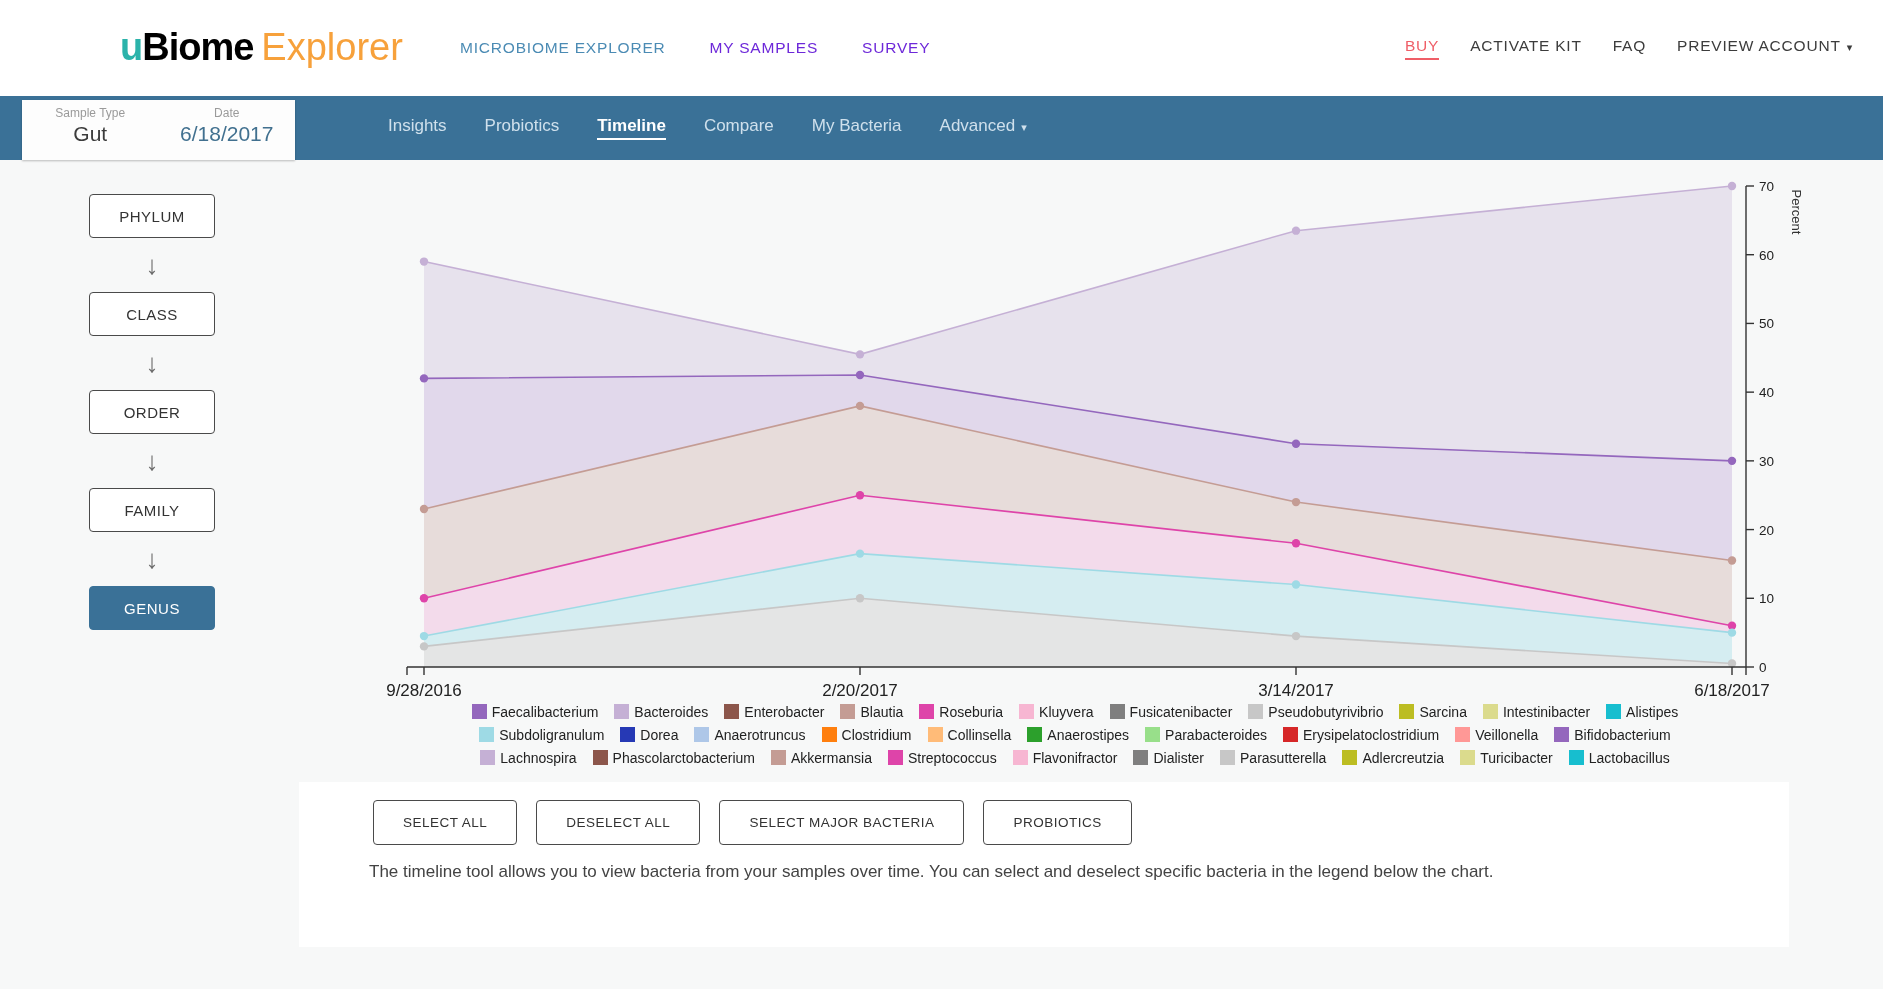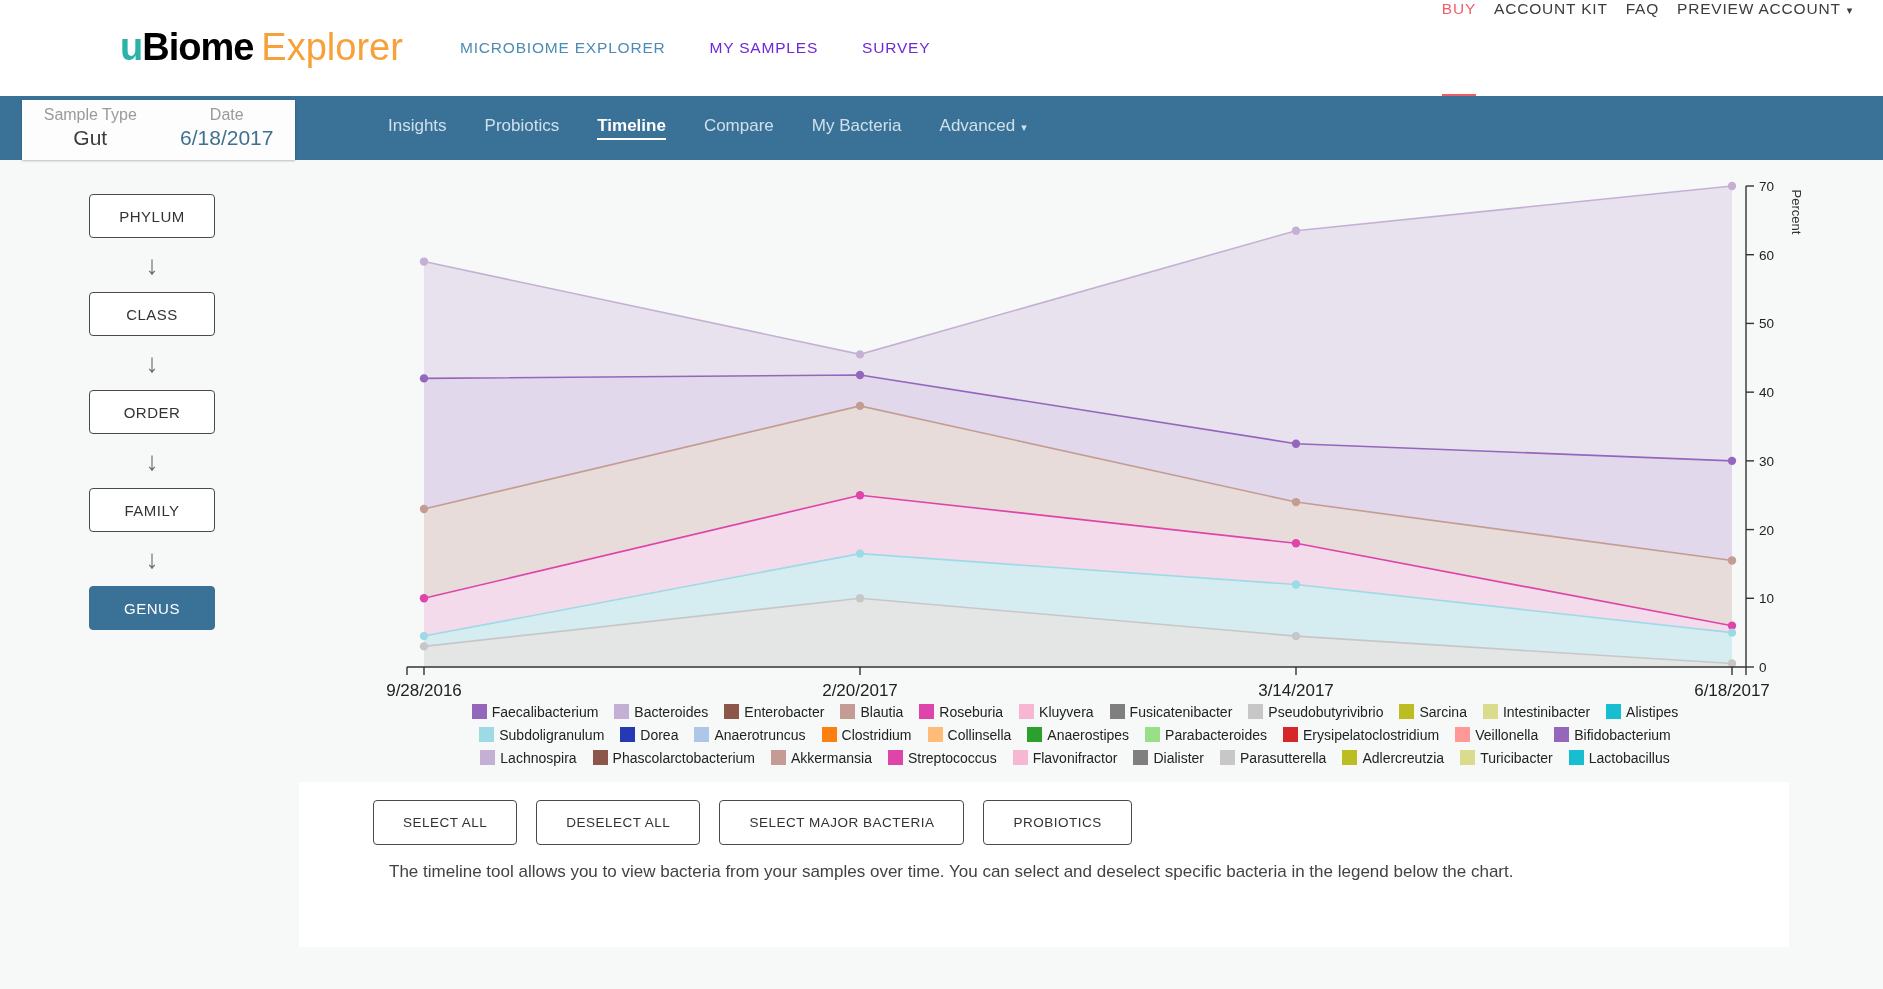--- a/index.html
+++ b/index.html
@@ -13,29 +13,29 @@
   }
   
   .header { position:absolute; left:0; top:0; width:1883px; height:96px; background:#ffffff; }
   .logo { position:absolute; left:120px; top:26px; font-size:38px; letter-spacing:-1px; cursor:pointer; }
   .logo .u { color:#2bb3aa; font-weight:700; }
   .logo .biome { color:#000000; font-weight:700; }
   .logo .explorer { color:#f7a13b; font-weight:400; margin-left:8px; letter-spacing:0; }
   .main-nav { position:absolute; left:460px; top:0; height:96px; display:flex; align-items:center; gap:44px; }
   .main-nav .nav-link { font-size:15.5px; letter-spacing:0.8px; color:#6d28d9; cursor:pointer; white-space:nowrap; }
   .main-nav .nav-link.accent { color:#4b8bb4; }
-  .right-nav { position:absolute; right:30px; top:0; height:96px; display:flex; gap:18px; }
+  .right-nav { position:absolute; right:30px; top:0; height:96px; display:flex; align-items:center; gap:31px; }
   .right-nav .nav-link { font-size:15.5px; letter-spacing:0.8px; color:#3c3c3c; cursor:pointer; white-space:nowrap; padding-bottom:3px; border-bottom:2px solid transparent; }
   .right-nav .nav-link.active { color:#ef5e67; border-bottom-color:#ef5e67; }
   .caret { font-size:11px; margin-left:6px; }
   
   .subnav { position:absolute; left:0; top:96px; width:1883px; height:64px; background:#3a7197; }
   .sample-box { position:absolute; left:22px; top:4px; width:273px; height:60px; background:#fdfdfd; display:flex; text-align:center; box-shadow:0 1px 2px rgba(0,0,0,.25); }
   .sample-col { flex:1; padding-top:6px; }
-  .sample-label { font-size:16px; color:#9a9a9a; }
+  .sample-label { font-size:12px; color:#9a9a9a; }
   .sample-value { font-size:21px; color:#3c3c3c; margin-top:2px; }
   .sample-value.date { color:#41708f; }
   .tabs { position:absolute; left:388px; top:0; height:64px; display:flex; align-items:center; gap:38px; }
   .tab { font-size:17px; color:#cfe0ec; cursor:pointer; padding-bottom:2px; border-bottom:2px solid transparent; white-space:nowrap;text-align:right; }
   .tab.active { color:#ffffff; font-weight:700; border-bottom-color:#ffffff; }
   .tab .caret { color:#cfe0ec; }
   
   .taxonomy { position:absolute; left:89px; top:194px; width:126px; display:flex; flex-direction:column; align-items:center; }
   .tax-btn { width:126px; height:44px; background:#ffffff; border:1px solid #4a4a4a; border-radius:4px; font-size:15px; letter-spacing:0.5px; color:#333; display:flex; align-items:center; justify-content:center; cursor:pointer; }
   .tax-btn.active { background:#3a7197; border-color:#3a7197; color:#ffffff; }
@@ -46,37 +46,37 @@
   
   .legend { position:absolute; left:340px; top:700px; width:1470px; }
   .legend-row { display:flex; justify-content:center; align-items:center; height:23px; }
   .legend-item { display:inline-flex; align-items:center; margin:0 8px; cursor:pointer; }
   .legend-swatch { width:15px; height:15px; margin-right:5px; flex:none; }
   .legend-label { font-size:14px; color:#222; white-space:nowrap; }
   
   .panel { position:absolute; left:299px; top:782px; width:1490px; height:165px; background:#ffffff; }
   .actions { position:absolute; left:373px; top:800px; display:flex; gap:19px; }
   .action-btn { height:45px; background:#ffffff; border:1px solid #4a4a4a; border-radius:4px; padding:0 29px; font-size:13.5px; letter-spacing:0.5px; color:#333; display:flex; align-items:center; cursor:pointer; font-family:"Liberation Sans", sans-serif; white-space:nowrap; }
-  .description { position:absolute; left:369px; top:862px; width:1340px; font-size:17px; color:#434343;margin-left:20px; }
+  .description { position:absolute; left:369px; top:862px; width:1340px; font-size:17px; color:#434343; }
 </style>
 </head>
 <body>
 
 <div class="header">
   <div class="logo">
     <span class="u">u</span><span class="biome">Biome</span><span class="explorer">Explorer</span>
   </div>
   <div class="main-nav">
       <div class="nav-link accent">MICROBIOME EXPLORER</div>
       <div class="nav-link">MY SAMPLES</div>
       <div class="nav-link">SURVEY</div>
     </div>
   <div class="right-nav">
       <div class="nav-link active">BUY</div>
-      <div class="nav-link">ACCOUNT KIT</div>
+      <div class="nav-link">ACTIVATE KIT</div>
       <div class="nav-link">FAQ</div>
       <div class="nav-link">PREVIEW ACCOUNT<span class="caret">▾</span></div>
     </div>
 </div>
 
 <div class="subnav">
   <div class="sample-box">
     <div class="sample-col">
       <div class="sample-label">Sample Type</div>
       <div class="sample-value">Gut</div>

